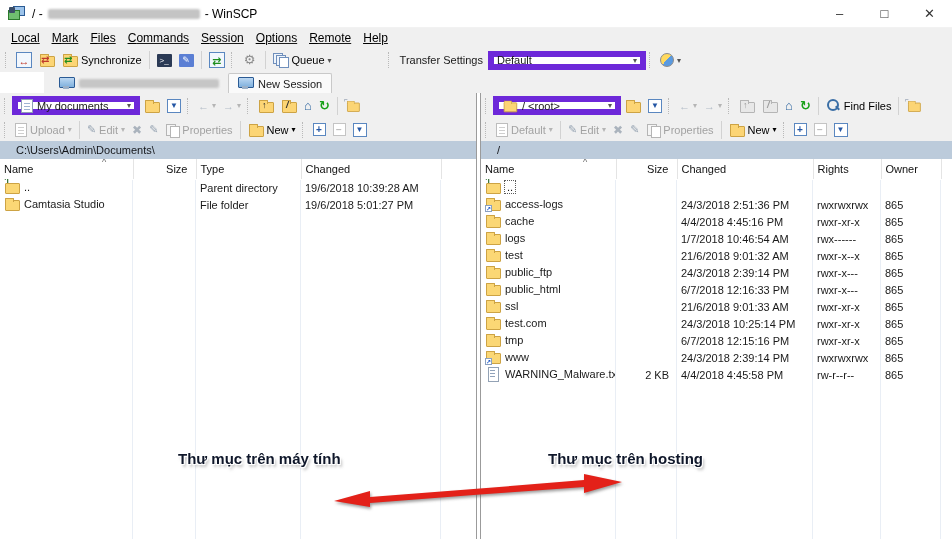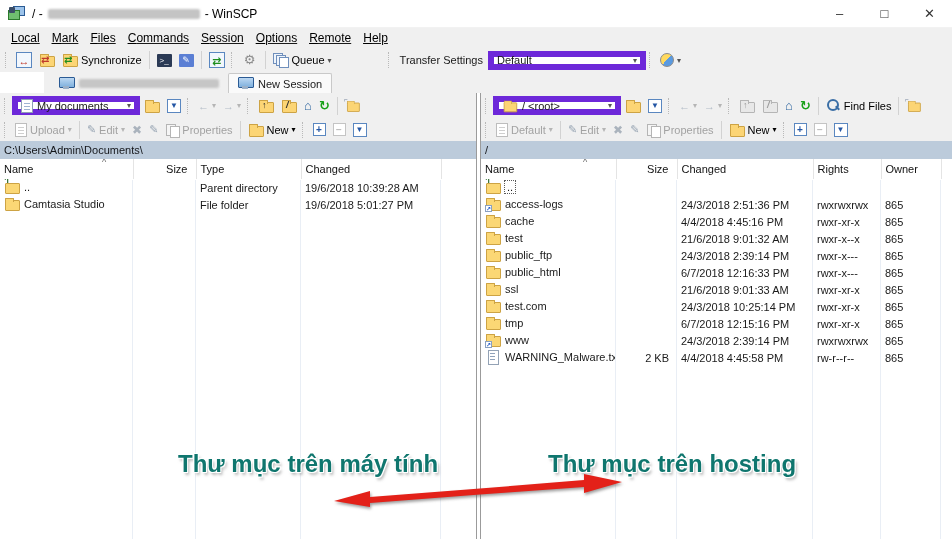--- a/index.html
+++ b/index.html
@@ -77,21 +77,21 @@
   .tabblur { display:inline-block; width:140px; height:9px; background:#c6c6c6; border-radius:2px; filter:blur(1.2px); }
 
   
   .panes { display:flex; height:446px; }
   .pane { display:flex; flex-direction:column; position:relative; }
   .pane.left { width:476px; }
   .pane.right { width:471px; }
   .divider { width:5px; background:#fff; border-left:1px solid #9b9b9b; border-right:1px solid #9b9b9b; flex:none; }
   .ptb1 { height:25px; background:#f0f0f0; display:flex; align-items:center; padding-left:2px; gap:1px; }
   .ptb2 { height:23px; background:#f0f0f0; display:flex; align-items:center; padding-left:2px; gap:1px; }
-  .pathbar { height:18px; background:#bccbdb; display:flex; align-items:center; padding-left:4px; font-size:11px; color:#14161a; }
+  .pathbar { height:18px; background:#bccbdb; display:flex; align-items:center; padding-left:16px; font-size:11px; color:#14161a; }
   .filearea { flex:1; position:relative; background:#fff; overflow:hidden; }
   .vline { position:absolute; top:21px; bottom:0; width:1px; background:#e9eef5; }
 
   table.flist { border-collapse:collapse; table-layout:fixed; width:100%; }
   table.flist th { font-weight:normal; text-align:left; font-size:11px; height:20px; padding:0 0 0 4px; border-right:1px solid #e4e4e4; position:relative; color:#111;margin-left:12px; }
   table.flist th.size { text-align:right; padding-right:8px; }
   table.flist td { height:17px; font-size:11px; padding:0 0 0 4px; white-space:nowrap; overflow:hidden; }
   table.flist td.size { text-align:right; padding-right:8px; }
   .caret { position:absolute; top:-2px; left:102px; font-size:9px; color:#666; }
   .ncell { display:inline-flex; align-items:center; gap:4px; }
@@ -106,21 +106,21 @@
       content:""; position:absolute; left:1px; top:1px; width:7px; height:3px; background:#fbd775; border:1px solid #cda344; border-bottom:none; border-radius:1px 1px 0 0; }
   .fic.parent::after { content:"↰"; position:absolute; left:-2px; top:-6px; font-size:10px; font-weight:bold; color:#2e6b2e; }
   .fic .lnk { position:absolute; left:0; bottom:-1px; width:7px; height:7px; background:#fff; border:1px solid #8aa0c0; z-index:2; }
   .fic .lnk::before { content:"↗"; position:absolute; left:0; top:-1px; font-size:6px; font-weight:bold; color:#1e58c8; }
   .fic.file::before { content:""; position:absolute; left:3px; top:0; width:9px; height:13px; background:#fff; border:1px solid #93a2b5; }
   .fic.file::after { content:""; position:absolute; left:5px; top:3px; width:5px; height:7px;
       background:repeating-linear-gradient(#90a2ba 0 1px, transparent 1px 3px); }
 
   
   .overlay { position:absolute; inset:0; pointer-events:none; }
-  .ann { position:absolute; font-size:24px; font-weight:bold; color:#0f766e; letter-spacing:0;
+  .ann { position:absolute; font-size:15px; font-weight:bold; color:#0f172a; letter-spacing:0;
       text-shadow:-1px -1px 0 #fff, 1px -1px 0 #fff, -1px 1px 0 #fff, 1px 1px 0 #fff, 2px 3px 3px rgba(120,120,120,.55); }
   .arrowsvg { position:absolute; left:332px; top:468px; filter:drop-shadow(1px 2px 1.5px rgba(90,90,90,.6)); }
 </style>
 </head>
 <body>
 
 <div id="window">
 
   <div class="titlebar">
     <span class="appicon">
@@ -510,20 +510,31 @@
                   </span></td>
                 <td class="size"></td>
                 <td>4/4/2018 4:45:16 PM</td>
                 <td>rwxr-xr-x</td>
                 <td>865</td>
                 <td></td>
               </tr>
               <tr>
                 <td><span class="ncell">
                     <span class="fic folder"></span>
+                    <span class="fname">logs</span>
+                  </span></td>
+                <td class="size"></td>
+                <td>1/7/2018 10:46:54 AM</td>
+                <td>rwx------</td>
+                <td>865</td>
+                <td></td>
+              </tr>
+              <tr>
+                <td><span class="ncell">
+                    <span class="fic folder"></span>
                     <span class="fname">test</span>
                   </span></td>
                 <td class="size"></td>
                 <td>21/6/2018 9:01:32 AM</td>
                 <td>rwxr-x--x</td>
                 <td>865</td>
                 <td></td>
               </tr>
               <tr>
                 <td><span class="ncell">

